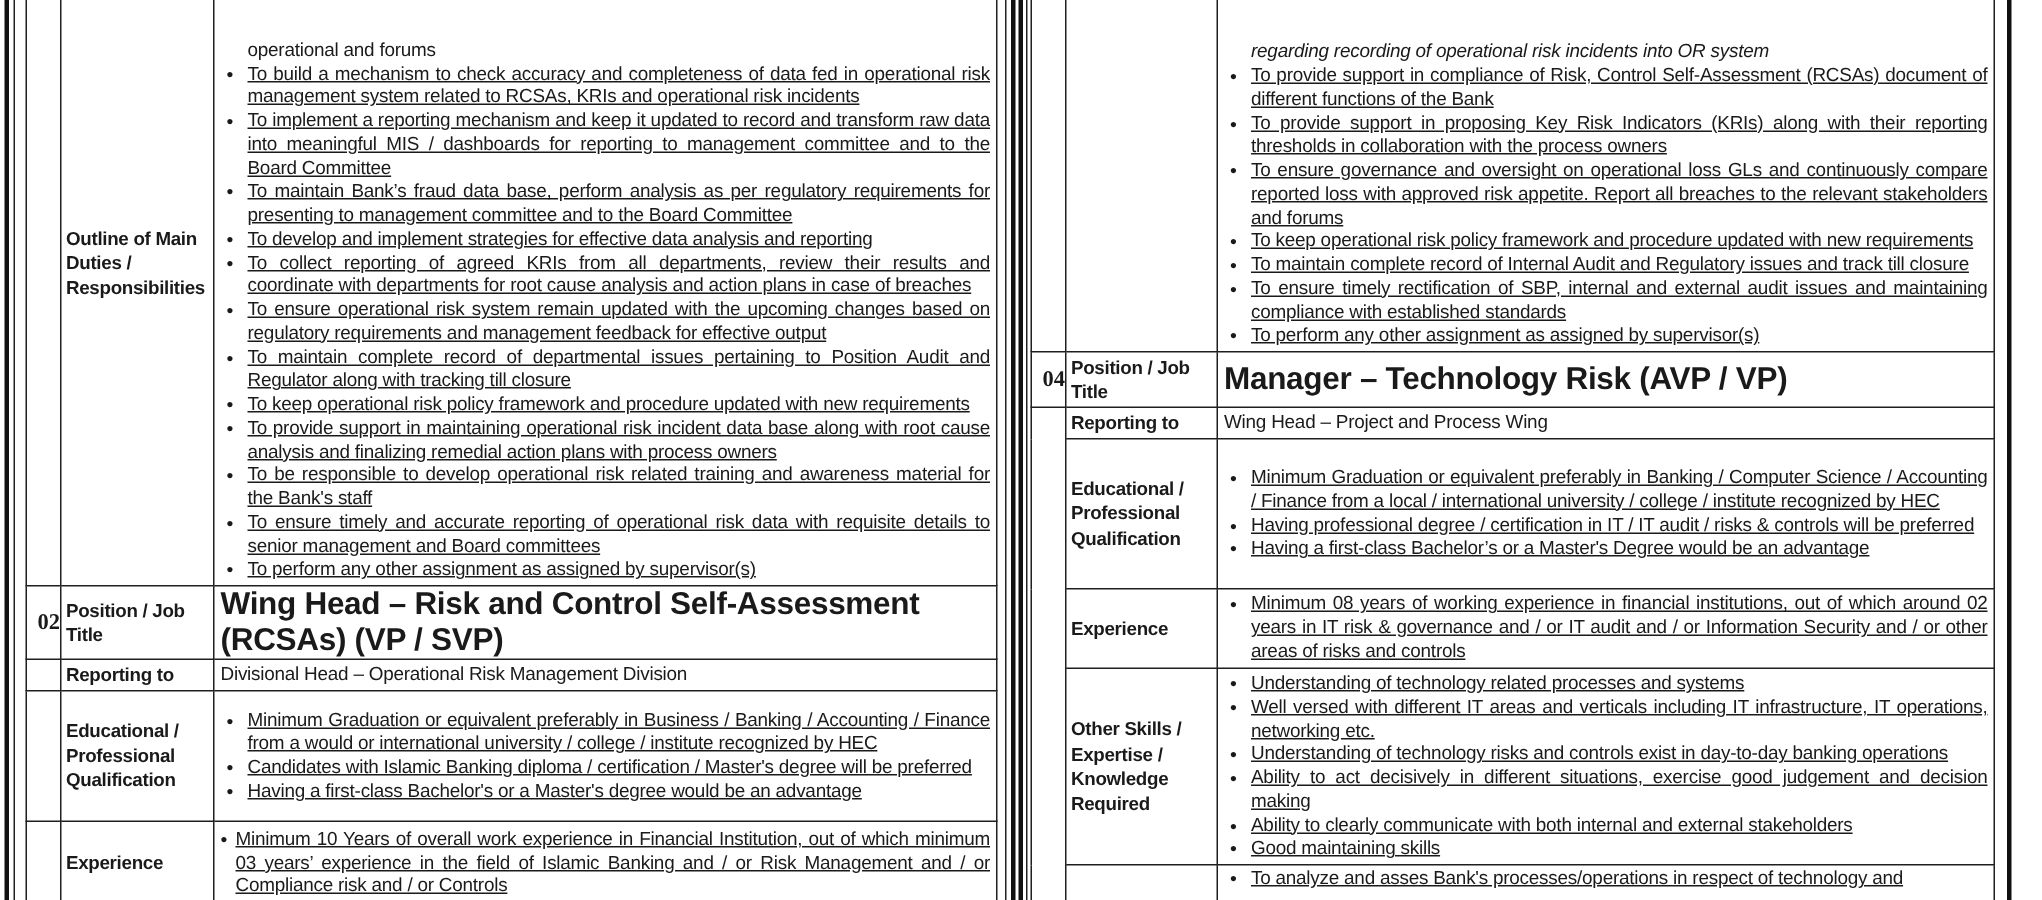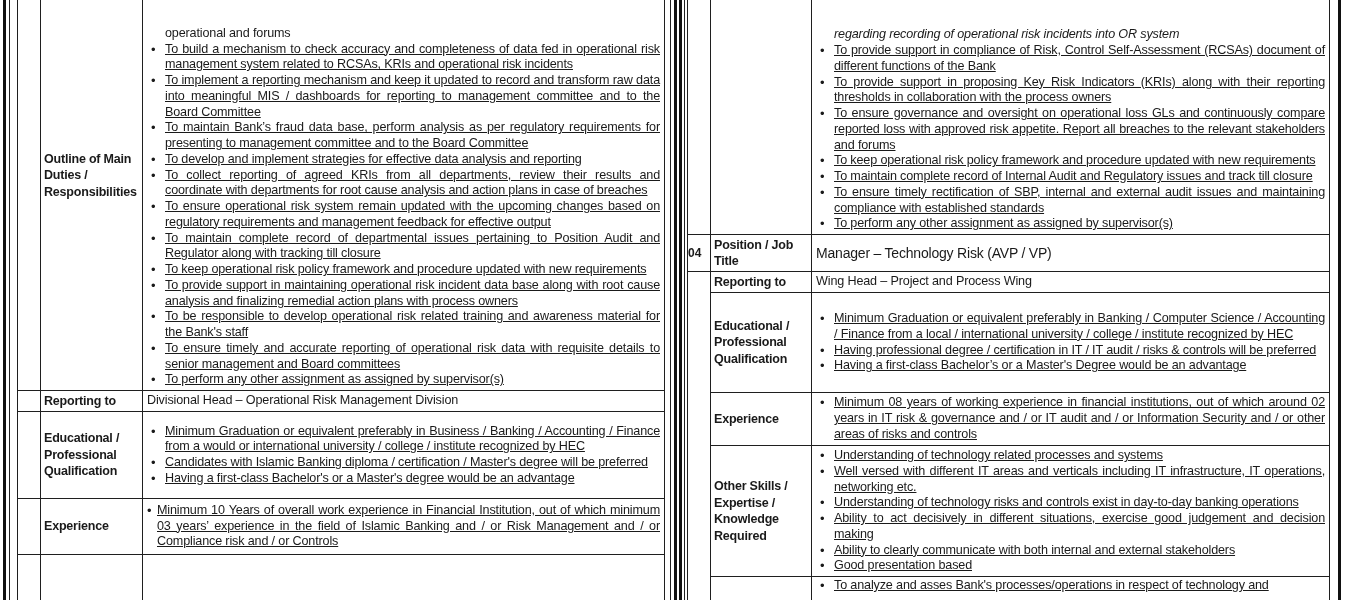--- a/index.html
+++ b/index.html
@@ -4,24 +4,24 @@
 <style>
   html, body { margin:0; padding:0; background:#fff; }
   body { width:1361px; height:600px; overflow:hidden; position:relative;
          font-family:"Liberation Sans", "DejaVu Sans", sans-serif; color:#1a1a1a; }
   .frame-left { position:absolute; left:0; top:-40px; width:677px; height:700px; }
   .frame-right { position:absolute; left:679px; top:-40px; width:682px; height:700px; }
   .outer-bar { position:absolute; top:0; bottom:0; width:3px; background:#111; }
   .thin-bar { position:absolute; top:0; bottom:0; width:1px; background:#222; }
   table.jt { position:absolute; border-collapse:collapse; table-layout:fixed; }
   table.jt td { border:1px solid #1f1f1f; vertical-align:middle; padding:0; }
-  td.num { text-align:left; font-size:12px; font-weight:bold; }
+  td.num { text-align:right; font-size:15px; font-weight:bold;font-family:Liberation Serif, serif; }
   td.lbl { font-weight:bold; font-size:12.5px; line-height:16.5px; padding:0 3px !important; letter-spacing:-0.2px; }
   td.val { font-size:12.6px; line-height:15.75px; padding:1px 4px 1px 4px !important; text-align:justify; letter-spacing:-0.15px; }
-  td.title { font-size:14px; font-weight:normal; padding:0 4px !important; letter-spacing:-0.2px; }
+  td.title { font-size:21px; font-weight:bold; padding:0 4px !important; letter-spacing:-0.2px; }
   ul.bl { list-style:none; margin:0; padding:0;text-decoration:underline; }
   ul.bl li { position:relative; padding-left:18px; text-align:justify; }
   ul.bl li::before { content:"\2022"; position:absolute; left:4px; top:0; font-size:13px; }
   ul.bl.tight li { padding-left:10px; }
   ul.bl.tight li::before { left:0; }
 </style>
 </head>
 <body>
 
 <div class="frame-left">
@@ -48,20 +48,25 @@
           <li>To collect reporting of agreed KRIs from all departments, review their results and coordinate with departments for root cause analysis and action plans in case of breaches</li>
           <li>To ensure operational risk system remain updated with the upcoming changes based on regulatory requirements and management feedback for effective output</li>
           <li>To maintain complete record of departmental issues pertaining to Position Audit and Regulator along with tracking till closure</li>
           <li>To keep operational risk policy framework and procedure updated with new requirements</li>
           <li>To provide support in maintaining operational risk incident data base along with root cause analysis and finalizing remedial action plans with process owners</li>
           <li>To be responsible to develop operational risk related training and awareness material for the Bank's staff</li>
           <li>To ensure timely and accurate reporting of operational risk data with requisite details to senior management and Board committees</li>
           <li>To perform any other assignment as assigned by supervisor(s)</li>
         </ul>
       </td>
+    </tr>
+    <tr style="height:39px;">
+      <td class="num">02</td>
+      <td class="lbl">Position / Job Title</td>
+      <td class="title">Wing Head – Risk and Control Self-Assessment (RCSAs) (VP / SVP)</td>
     </tr>
     <tr style="height:21px;">
       <td></td>
       <td class="lbl">Reporting to</td>
       <td class="val">Divisional Head – Operational Risk Management Division</td>
     </tr>
     <tr style="height:87px;">
       <td></td>
       <td class="lbl">Educational / Professional Qualification</td>
       <td class="val">
@@ -150,21 +155,21 @@
     </tr>
     <tr style="height:131px;">
       <td class="lbl">Other Skills / Expertise / Knowledge Required</td>
       <td class="val">
         <ul class="bl">
           <li>Understanding of technology related processes and systems</li>
           <li>Well versed with different IT areas and verticals including IT infrastructure, IT operations, networking etc.</li>
           <li>Understanding of technology risks and controls exist in day-to-day banking operations</li>
           <li>Ability to act decisively in different situations, exercise good judgement and decision making</li>
           <li>Ability to clearly communicate with both internal and external stakeholders</li>
-          <li>Good presentation based</li>
+          <li>Good maintaining skills</li>
         </ul>
       </td>
     </tr>
     <tr style="height:60px;">
       <td></td>
       <td class="val" style="vertical-align:top;">
         <ul class="bl">
           <li>To analyze and asses Bank's processes/operations in respect of technology and</li>
         </ul>
       </td>

